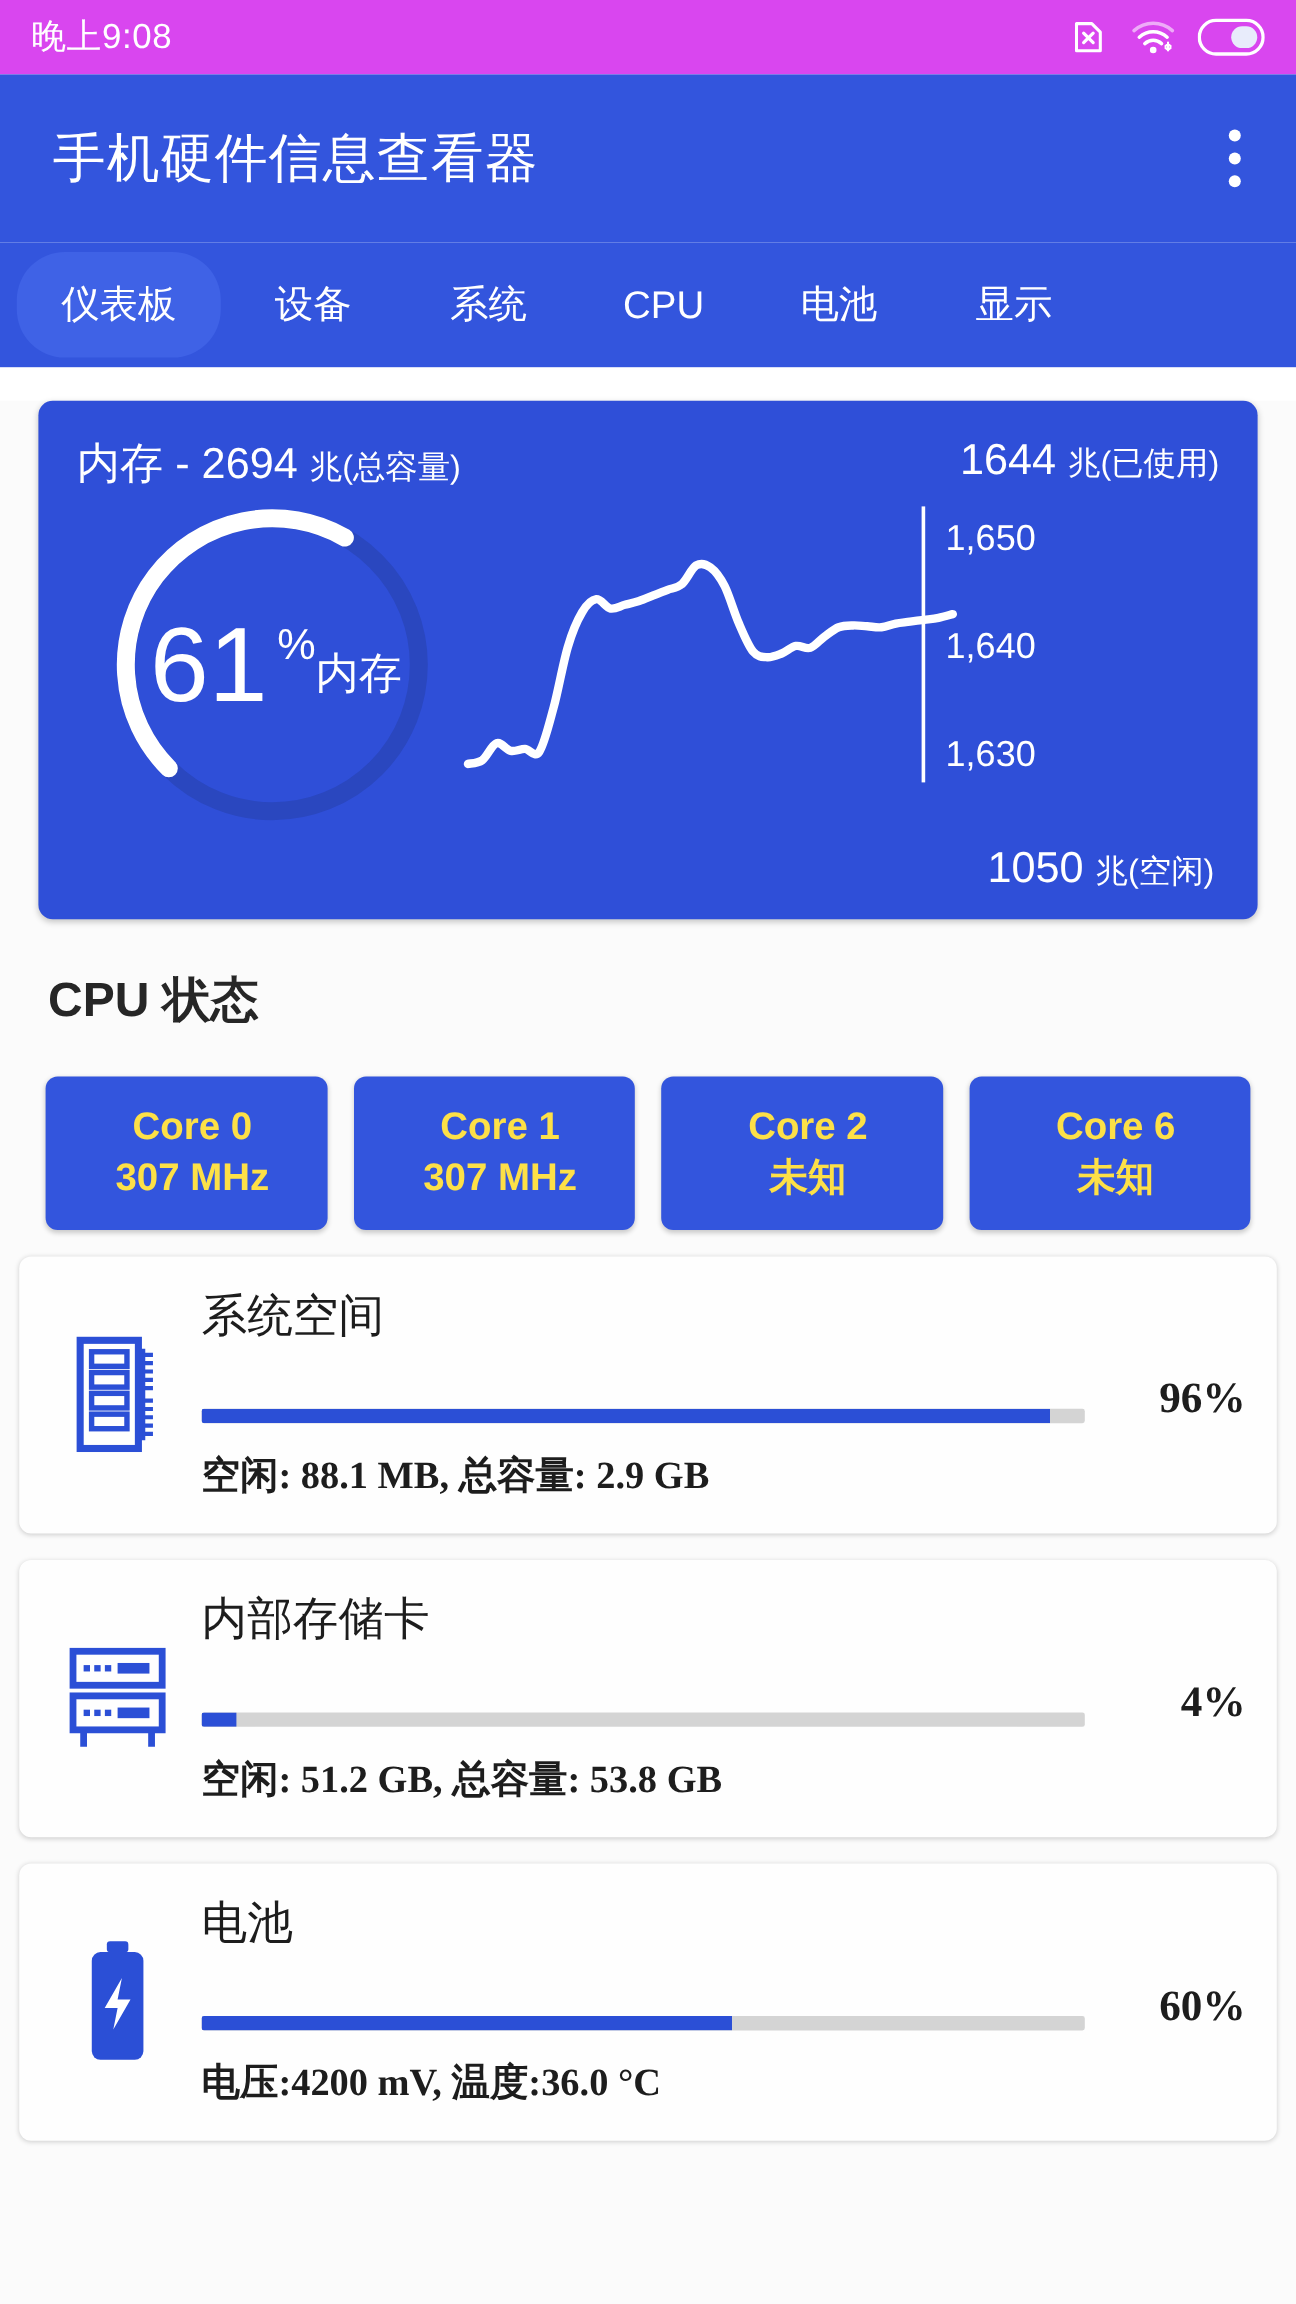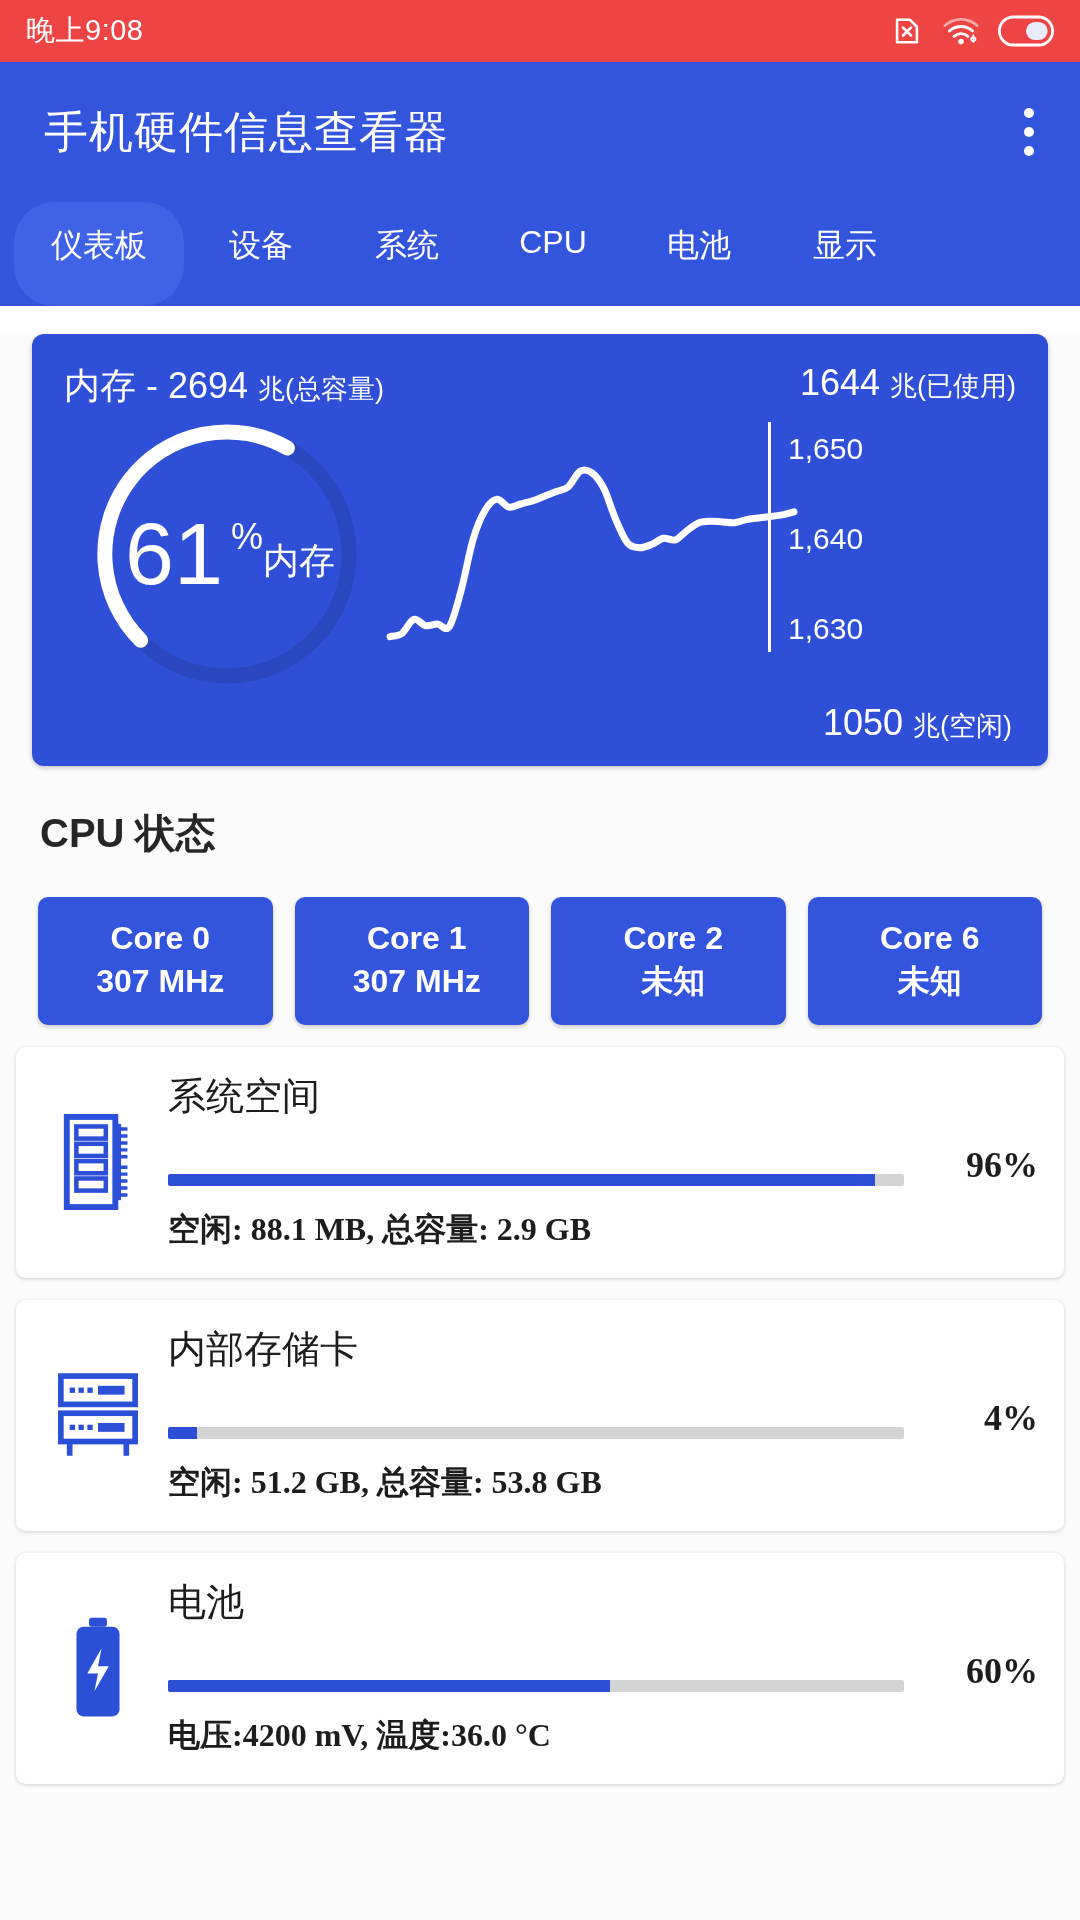--- a/index.html
+++ b/index.html
@@ -5,41 +5,41 @@
   * { margin:0; padding:0; box-sizing:border-box; }
   html,body { width:1080px; height:1920px; }
   body {
     font-family:"Liberation Sans","DejaVu Sans",sans-serif;
     background:#ffffff;
     overflow:hidden;
   }
 
   
   .statusbar{
-    height:62px; background:#ef4444; color:#fff;
+    height:62px; background:#d946ef; color:#fff;
     display:flex; align-items:center; justify-content:space-between;
     padding:0 26px;
   }
   .status-time{ font-size:29px; letter-spacing:.5px; }
   .status-icons{ display:flex; align-items:center; gap:18px; }
   .ic-sim{ width:34px;height:34px; position:relative; }
   .ic-sim svg,.ic-wifi svg,.ic-batt svg{ display:block; }
 
   
   .appbar{
     height:140px; background:#3355dd; display:flex; align-items:center;
     justify-content:space-between; padding:0 44px;
   }
   .appbar-title{ color:#fff; font-size:44px; letter-spacing:1px; }
   .kebab{ width:14px; display:flex; flex-direction:column; gap:9px; align-items:center; }
   .kebab i{ width:10px;height:10px;border-radius:50%;background:#fff;display:block; }
 
   
   .tabs{
-    height:104px; background:#3355dd; display:flex; 
+    height:104px; background:#3355dd; display:flex; align-items:center;
     padding-left:10px;
   }
   .tab{
     color:#ffffff; font-size:32px; padding:22px 0; text-align:center;
     border-radius:40px; margin:0 4px; flex:0 0 auto;
   }
   .tab.w-lg{ width:170px; }
   .tab.w-md{ width:138px; }
   .tab.active{ background:#3f62e6; }
 
@@ -78,21 +78,21 @@
   
   .sect-title{
     margin:40px 0 0 40px; font-size:40px; font-weight:bold; color:#262626;
   }
 
   
   .cores{
     display:flex; gap:22px; margin:36px 38px 0 38px;
   }
   .core{
-    flex:1; background:#3355dd; border-radius:10px; color:#ffffff;
+    flex:1; background:#3355dd; border-radius:10px; color:#fde047;
     text-align:center; padding:20px 0 22px 10px; font-size:32px; font-weight:bold;
     line-height:1.35; box-shadow:0 2px 4px rgba(0,0,0,.2);
   }
 
   
   .info-card{
     margin:22px 16px 0 16px; background:#fefefe; border-radius:10px;
     box-shadow:0 1px 4px rgba(0,0,0,.18);
     display:flex; align-items:center; padding:24px 26px 26px 26px;
     min-height:158px;

